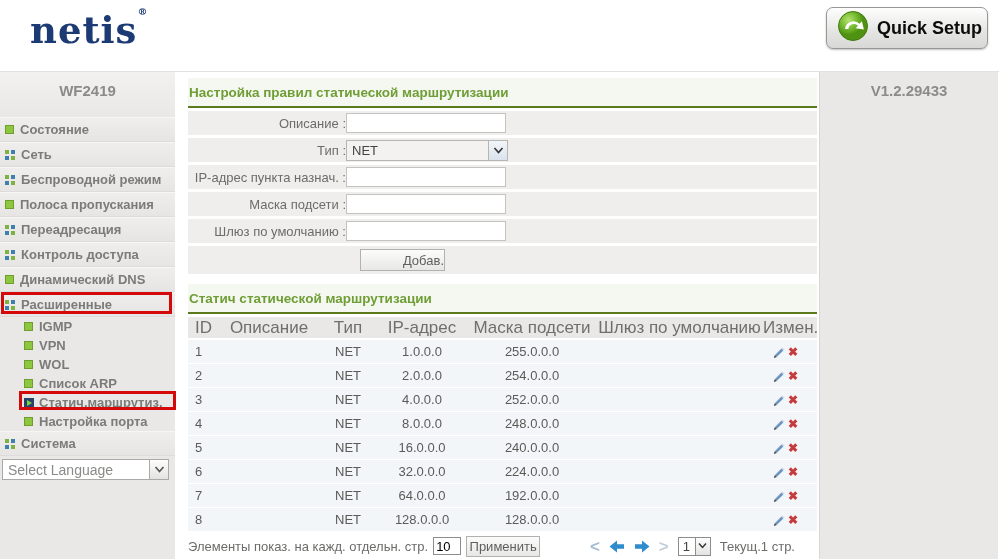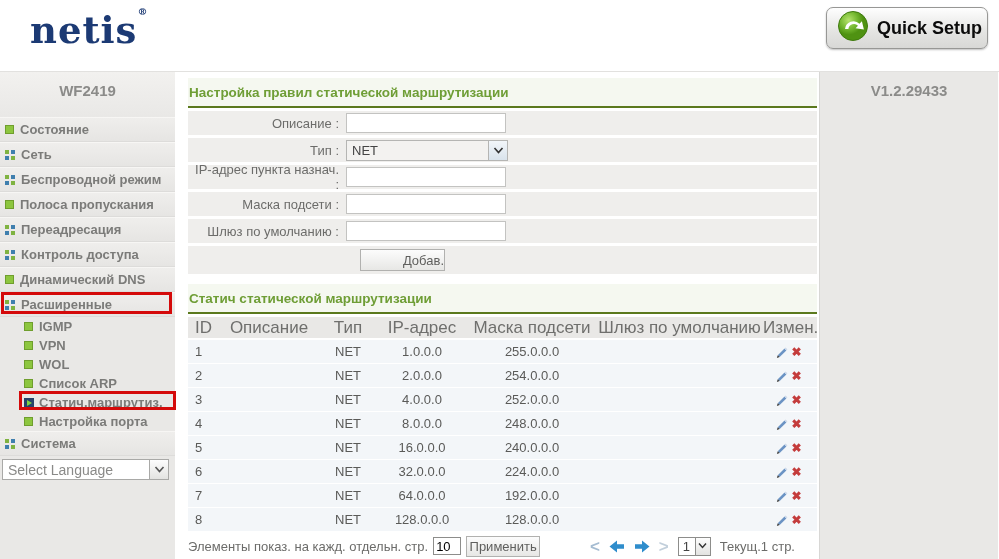--- a/index.html
+++ b/index.html
@@ -41,37 +41,37 @@
   .hl-box { position:absolute; border:3px solid #d40a0a; pointer-events:none; z-index:5; }
   .lang-select { margin:3px 6px 0 2px; height:21px; background:#fff; border:1px solid #a9a9a7;
     display:flex; align-items:center; font-size:14px; color:#8a8a88; padding-left:5px; cursor:pointer; }
   .lang-select .chev { margin-left:auto; width:19px; height:19px; border-left:1px solid #a9a9a7;
     background:linear-gradient(#fdfdfd,#e3e3e1); display:flex; align-items:center; justify-content:center; }
   
   .sect-title { font-size:13.5px; font-weight:bold; color:#6f9e36; padding:7px 0 6px 1px;
     background:#f5f8f0; }
   .sect-rule { height:2px; background:#5b791d; margin-bottom:3px; }
   .frow { display:flex; align-items:center; background:#efeeec; height:24px; margin-bottom:3px; }
-  .frow .flabel { width:158px; text-align:right; font-size:13px; color:#6c6c6a; padding-right:7px; flex:none; }
+  .frow .flabel { width:158px; text-align:right; font-size:13px; color:#6c6c6a; flex:none; }
   .tinput { width:160px; height:20px; border:1px solid #c3c3c1; background:#fff; font-size:13px; padding:0 3px; }
   .fselect { width:162px; height:21px; background:#f3f2f0; border:1px solid #b5b5b3; display:flex;
     align-items:center; font-size:13px; color:#444; padding-left:5px; cursor:pointer; }
   .fselect .chev { margin-left:auto; width:19px; height:19px; border-left:1px solid #b5b5b3;
     background:linear-gradient(#f2f6fa,#d9e3ec); display:flex; align-items:center; justify-content:center; }
   .btn { display:inline-block; border:1px solid #b1b1af; background:linear-gradient(#fcfcfc,#e7e7e5);
     color:#5f5f5d; font-size:13px; text-align:center; cursor:pointer; font-family:inherit; }
   .add-row { background:#efeeec; height:28px; display:flex; align-items:center; margin-bottom:10px; }
   .add-btn { width:85px; height:22px; margin-left:172px;text-align:right; }
   
   .grid-head, .grid-row { display:grid; grid-template-columns:30px 102px 56px 92px 128px 167px 55px; align-items:center; }
   .grid-head { background:#e9e8e6; height:21px; font-size:17px; color:#6f6f6d; margin-bottom:2px; }
   .grid-row { background:#f3f6f9; height:23px; font-size:13px; color:#5a5a58; margin-bottom:1px; }
   .c-id { padding-left:7px; text-align:left; }
   .c-c { text-align:center; }
-  .c-act { text-align:center; padding-right:4px; white-space:nowrap; }
+  .c-act { text-align:right; padding-right:20px; white-space:nowrap; }
   .x-ico { color:#c43c3c; font-size:12px; font-weight:bold; cursor:pointer; margin-left:3px; }
   .p-ico { cursor:pointer; vertical-align:-2px; }
   
   .pager { display:flex; align-items:center; height:26px; font-size:13px; color:#6c6c6a; margin-top:2px; }
   .pp-input { width:28px; height:18px; border:1px solid #8d8d8b; font-size:13px; text-align:left; padding:0 2px; margin:0 5px; background:#fff; }
   .apply-btn { width:74px; height:21px; }
   .pnav { margin-left:auto; display:flex; align-items:center; gap:9px; padding-right:22px; }
   .chev-txt { font-size:17px; font-weight:bold; cursor:pointer; line-height:1; }
   .chev-prev { color:#a5bcd2; } .chev-next { color:#c2cfdb; }
   .page-select { width:33px; height:19px; background:#fff; border:1px solid #8d8d8b; display:flex;

